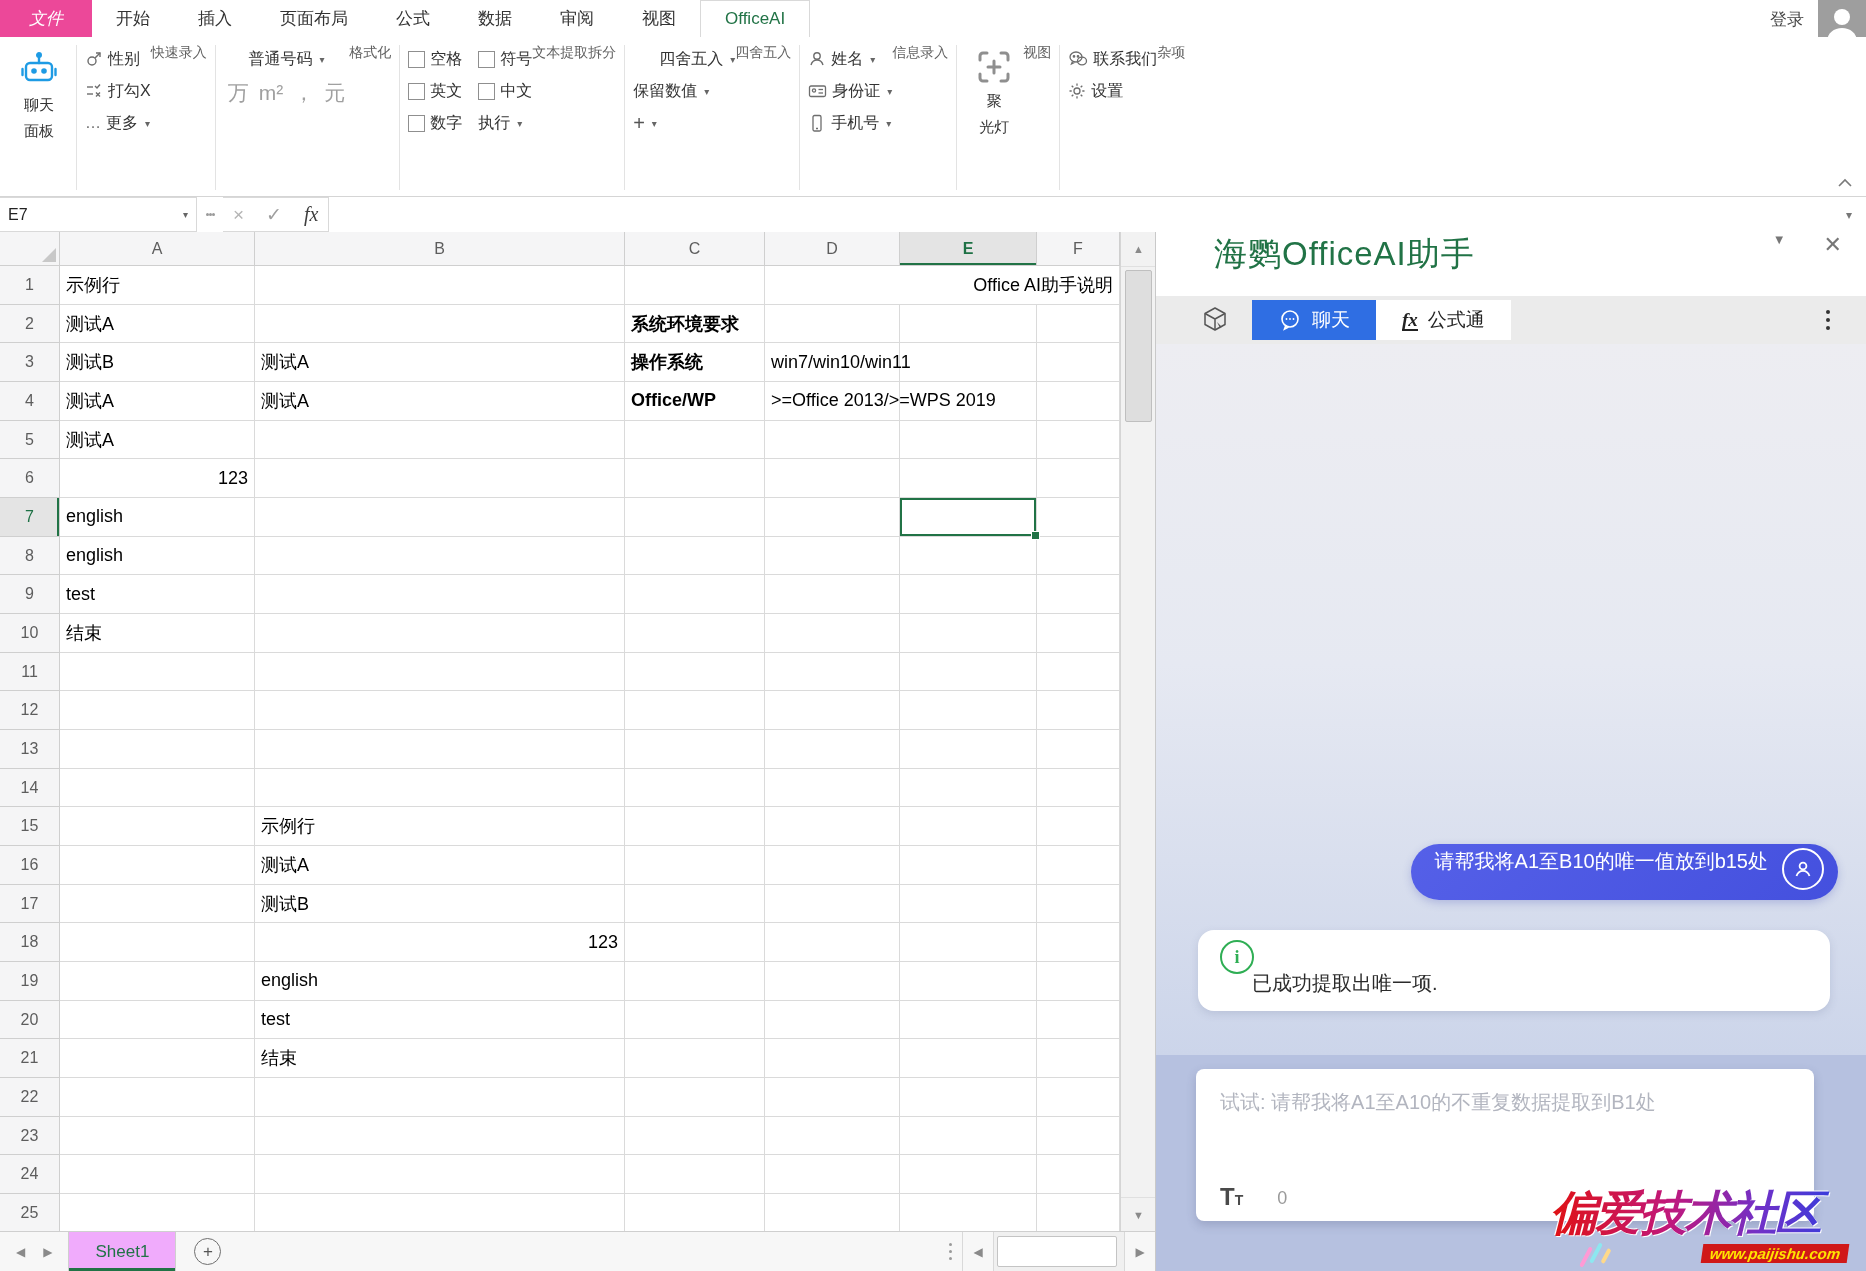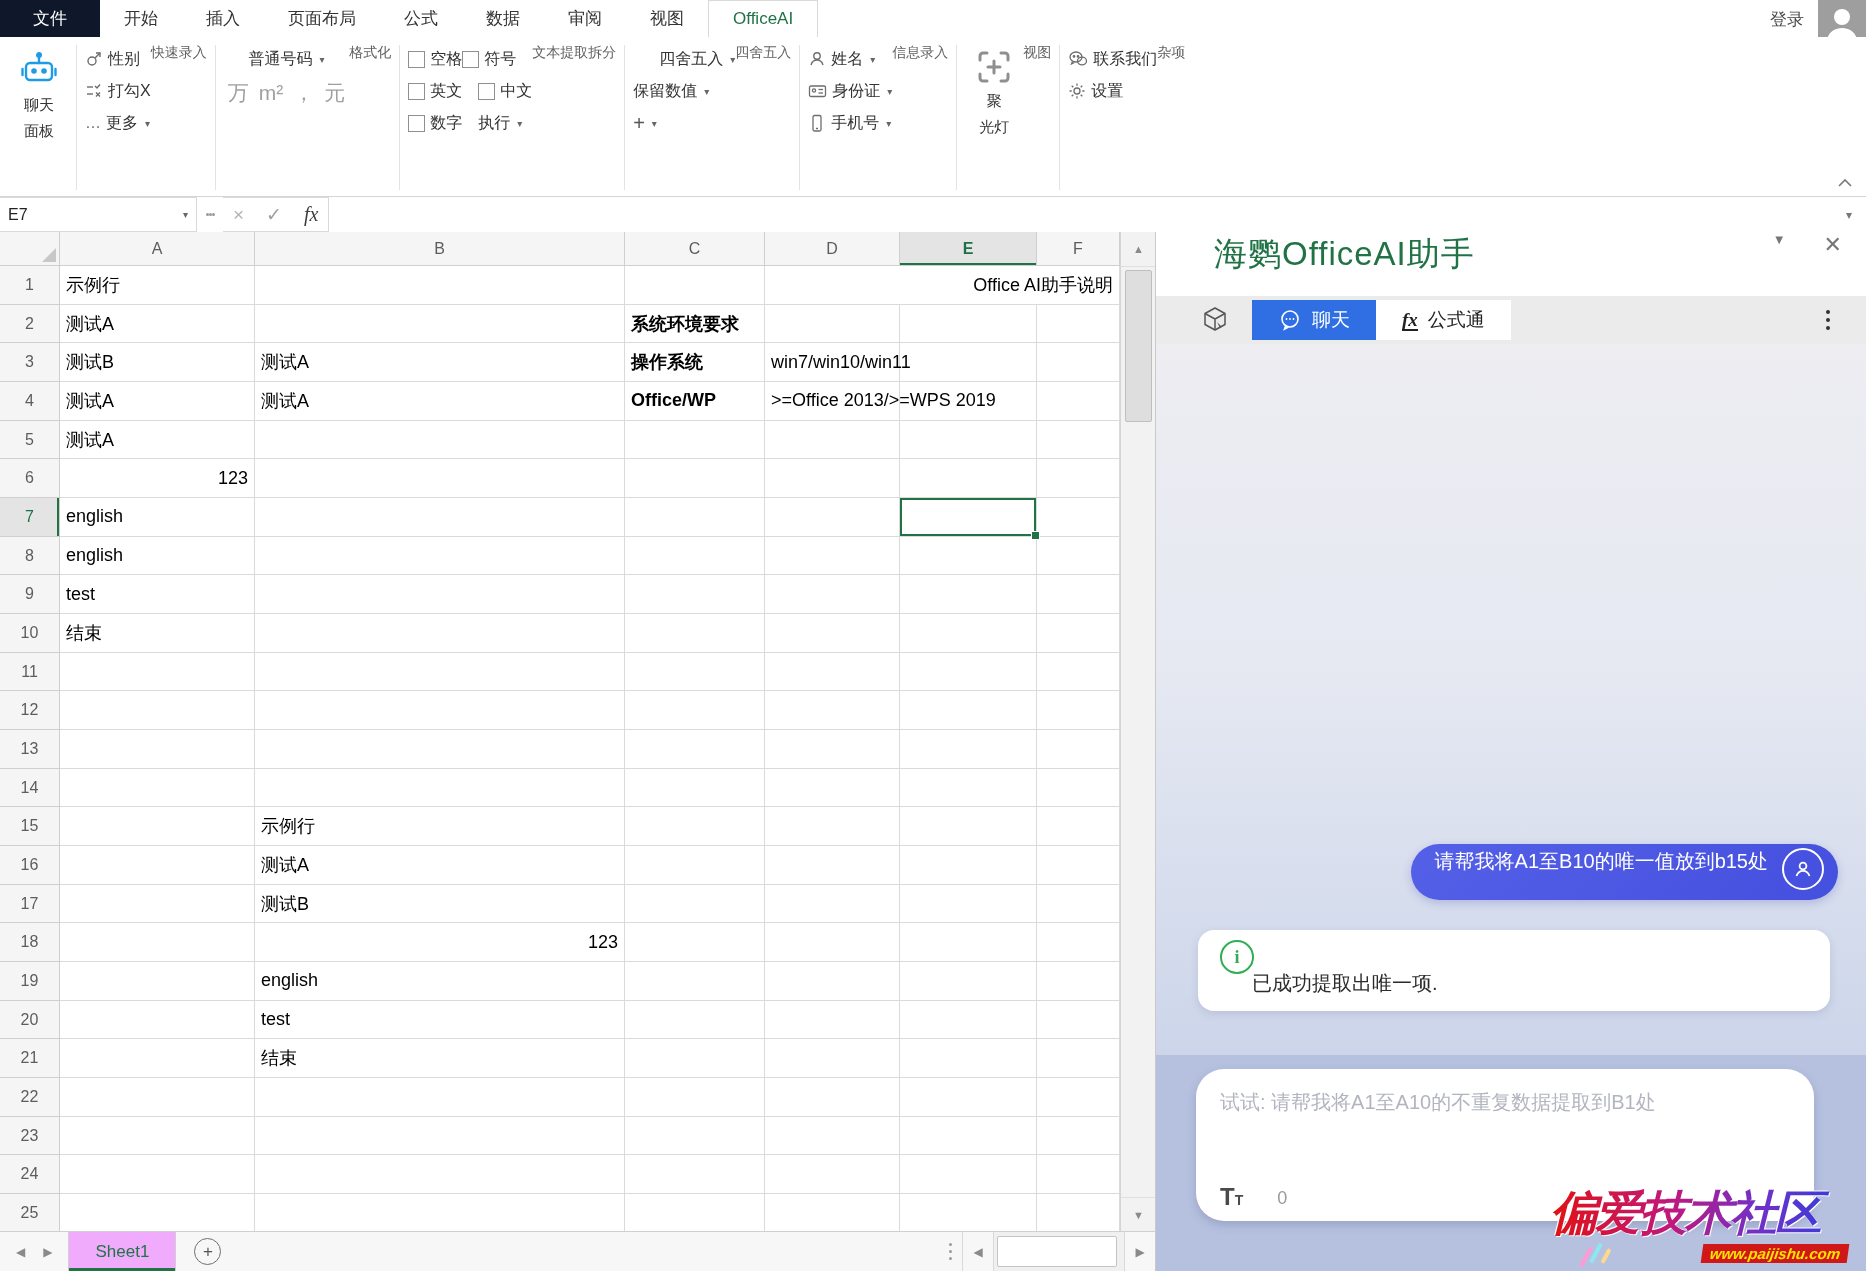--- a/index.html
+++ b/index.html
@@ -4,22 +4,22 @@
 <style>
   html,body{margin:0;padding:0;}
   body{
     width:1866px;height:1271px;position:relative;overflow:hidden;
     font-family:"Liberation Sans","DejaVu Sans",sans-serif;
     background:#fff;color:#333;
   }
   
   .tabbar{position:absolute;top:0;left:0;right:0;height:37px;background:#fff;
     border-bottom:1px solid #d9d9d9;display:flex;align-items:stretch;}
-  .tab-file{width:100px;background:#0f172a;color:#fff;display:flex;align-items:center;justify-content:center;
-    font-size:17px;}
+  .tab-file{width:92px;background:#ec4899;color:#fff;display:flex;align-items:center;justify-content:center;
+    font-size:17px;font-style:italic;}
   .tab{display:flex;align-items:center;padding:0 24px;font-size:17px;color:#333;}
   .tab.active{background:#fff;color:#217346;border:1px solid #d9d9d9;border-bottom:1px solid #fff;margin-bottom:-1px;}
   .login{position:absolute;right:62px;top:8px;font-size:17px;color:#444;}
   .avatar-box{position:absolute;right:0;top:0;width:48px;height:42px;background:#9e9e9e;display:flex;align-items:flex-end;justify-content:center;overflow:hidden;}
   
   .ribbon{position:absolute;top:37px;left:0;right:0;height:159px;background:#fff;border-bottom:1px solid #d5d5d5;
     display:flex;align-items:stretch;padding-left:4px;}
   .rgroup{display:flex;padding:4px 6px 0 6px;}
   .rbody{flex:1;display:flex;}
   .rlabel{height:26px;line-height:22px;text-align:center;color:#5f5f5f;font-size:14px;}
@@ -102,21 +102,21 @@
   .bubble{align-self:flex-end;margin-top:500px;background:linear-gradient(135deg,#5560e8,#4450de);color:#fff;
     border-radius:28px;padding:4px 14px 10px 24px;display:flex;align-items:flex-start;gap:14px;font-size:20px;
     box-shadow:0 3px 8px rgba(60,70,180,.25);}
   .bubble-avatar{width:38px;height:38px;border-radius:50%;border:2px solid #fff;display:flex;align-items:center;justify-content:center;flex:0 0 auto;}
   .card{margin:30px 8px 0 14px;background:#fff;border-radius:16px;min-height:74px;position:relative;
     box-shadow:0 3px 8px rgba(90,100,140,.18);}
   .card-icon{position:absolute;left:22px;top:10px;width:30px;height:30px;border-radius:50%;border:2.5px solid #2fae54;
     color:#2fae54;display:flex;align-items:center;justify-content:center;font-size:18px;font-family:"Liberation Serif","DejaVu Serif",serif;font-weight:bold;}
   .card-text{padding:40px 20px 14px 54px;font-size:20px;color:#2b2b2b;}
   .sb-input{height:216px;background:#b6c1e0;position:relative;}
-  .inputbox{position:absolute;left:40px;right:52px;top:14px;height:152px;background:#fff;border-radius:28px;
+  .inputbox{position:absolute;left:40px;right:52px;top:14px;height:152px;background:#fff;border-radius:8px;
     box-shadow:0 4px 10px rgba(70,80,120,.25);}
   .placeholder{position:absolute;left:24px;top:20px;right:24px;font-size:20px;color:#b2b5bf;}
   .tt-tools{position:absolute;left:24px;bottom:12px;display:flex;align-items:flex-end;gap:34px;}
   .tticon{color:#4a4a4a;font-weight:bold;font-size:24px;line-height:1;}
   .tticon small{font-size:14px;}
   .charcount{color:#9a9a9a;font-size:18px;}
   
   .wm{position:absolute;right:16px;top:1182px;width:300px;height:86px;pointer-events:none;}
   .wm-text{font-size:47px;font-weight:bold;font-style:italic;letter-spacing:-2px;white-space:nowrap;
     background:linear-gradient(90deg,#e01212 0%,#c0187c 40%,#7031c8 70%,#2b3fe0 100%);
@@ -229,21 +229,21 @@
     </div>
       </div>
     <div class="rlabel">格式化</div>
   </div>
 
   <div class="rdiv"></div>
 
   <div class="rgroup">
     <div class="rbody">
         <div class="rcol">
-      <div style="display:flex;">
+      <div style="display:flex;gap:16px;">
         <div class="ritem">
               <span class="cb"></span>
               <span>空格</span>
             </div>
         <div class="ritem">
               <span class="cb"></span>
               <span>符号</span>
             </div>
       </div>
       <div style="display:flex;gap:16px;">

